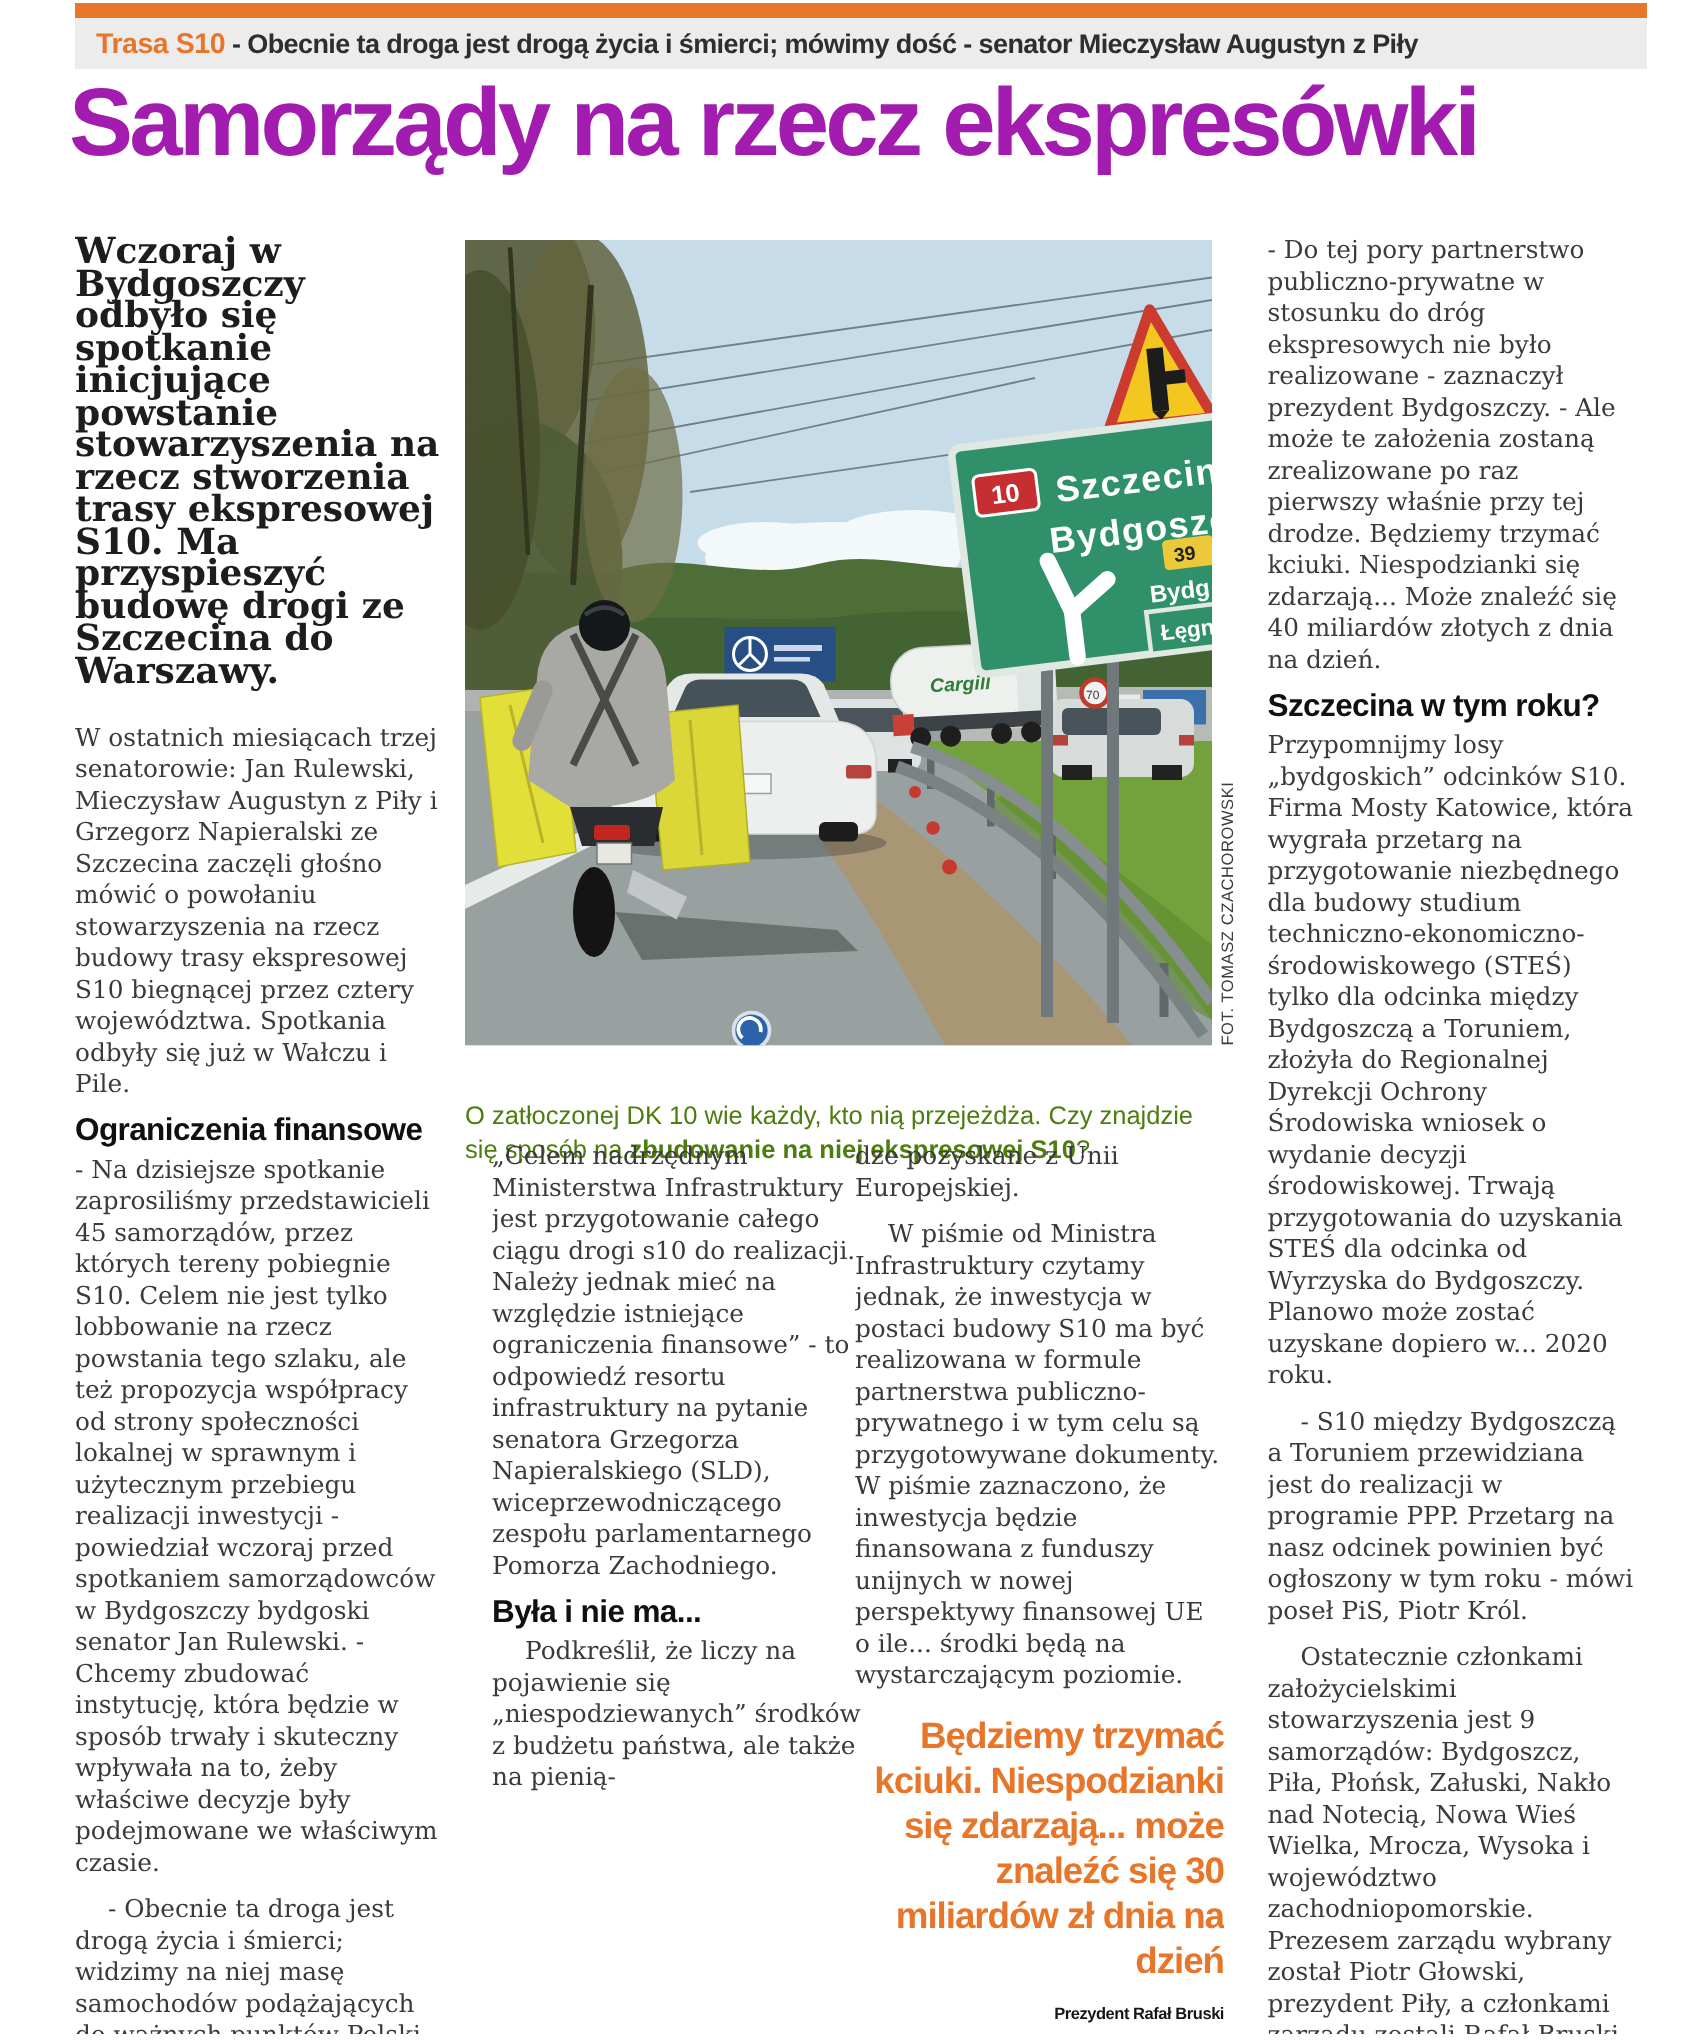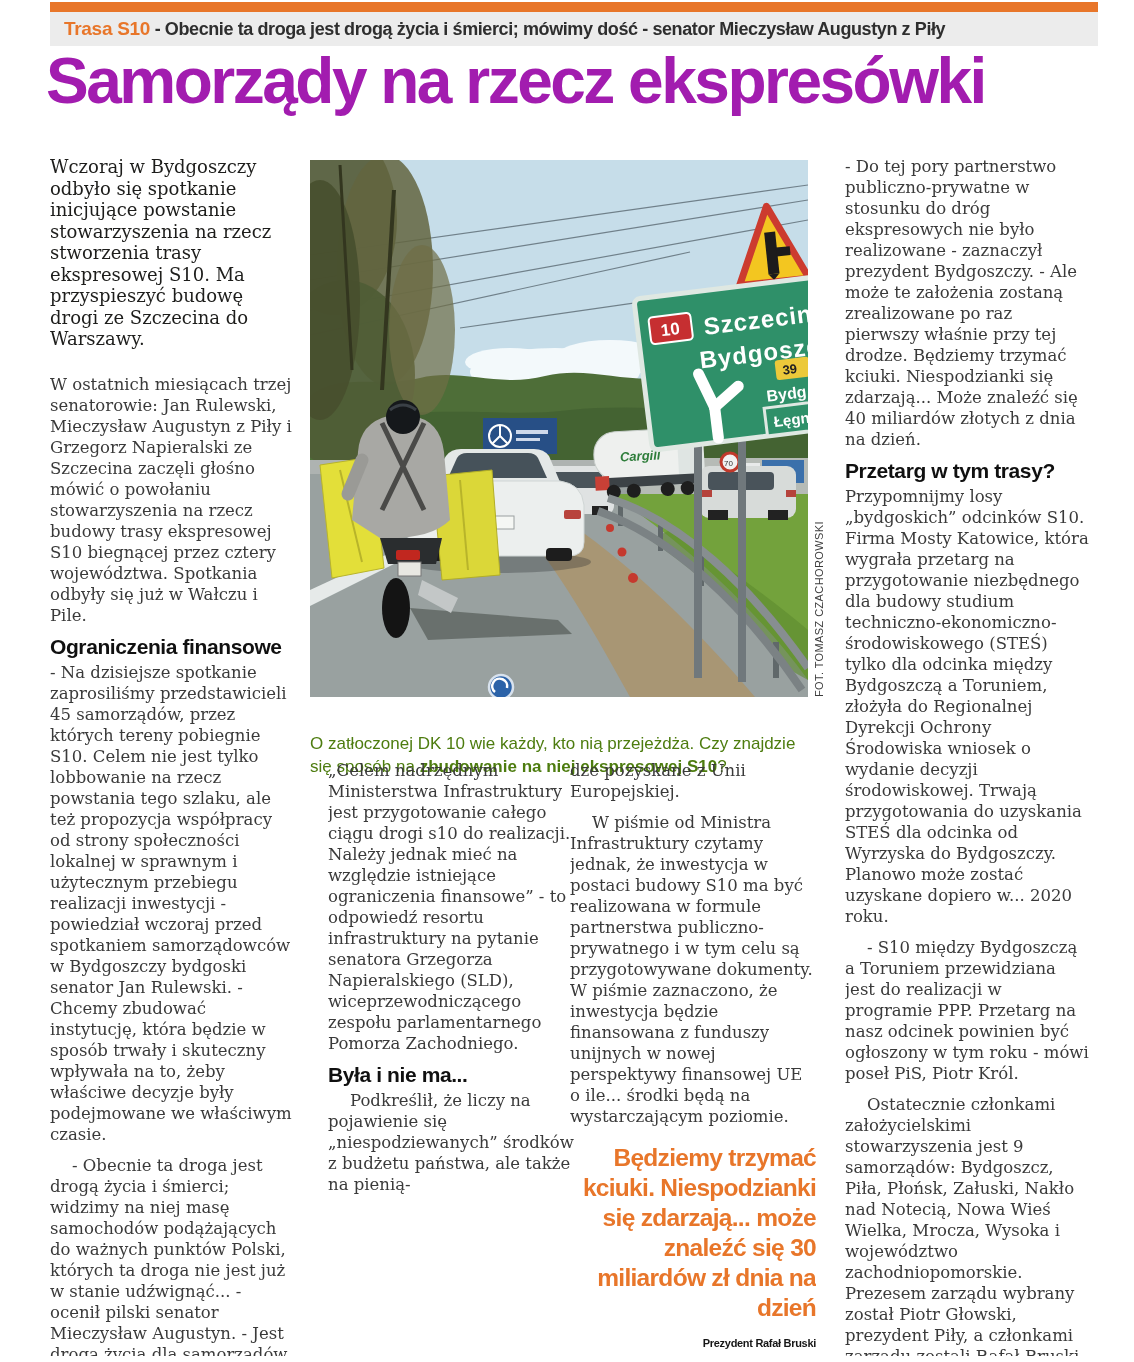--- a/index.html
+++ b/index.html
@@ -14,21 +14,21 @@
   .headline{position:absolute;left:46px;top:48px;width:1070px;margin:0;
             font-size:64px;line-height:1.04;font-weight:bold;color:#a21caf;letter-spacing:-2.5px;}
   
   .col{position:absolute;width:246px;color:#3a3a3a;
        font-family:"DejaVu Serif",serif;font-size:16.5px;line-height:21px;}
   .col p{margin:0 0 10px 0;}
   .col1{left:50px;top:156px;height:1200px;overflow:hidden;}
   .col2{left:328px;top:760px;height:596px;overflow:hidden;}
   .col3{left:570px;top:760px;height:596px;overflow:hidden;}
   .col4{left:845px;top:156px;height:1200px;overflow:hidden;}
-  .lead{font-weight:normal;font-size:18px;line-height:21.5px;color:#1d1d1b;margin:0 0 24px 0 !important;}
+  .lead{font-weight:bold;font-size:24px;line-height:21.5px;color:#1d1d1b;margin:0 0 24px 0 !important;}
   .section-h{font-family:"Liberation Sans",sans-serif;font-size:21px;font-weight:bold;
              color:#101010;margin:10px 0 5px 0;letter-spacing:-0.4px;}
   .indent{text-indent:22px;}
   
   .photo{position:absolute;left:310px;top:160px;width:498px;height:537px;overflow:hidden;background:#c6dde9;}
   .photo svg{display:block;}
   .photo-credit{position:absolute;left:811px;top:160px;width:16px;height:537px;
                 display:flex;align-items:flex-end;justify-content:center;}
   .photo-credit span{writing-mode:vertical-rl;transform:rotate(180deg);white-space:nowrap;
                      font-size:11px;color:#3c3c3c;letter-spacing:0.4px;}
@@ -256,20 +256,20 @@
   <div class="col col3">
     <p>dze pozyskane z Unii Europejskiej.</p>
     <p class="indent">W piśmie od Ministra Infrastruktury czytamy jednak, że inwestycja w postaci budowy S10 ma być realizowana w formule partnerstwa publiczno-prywatnego i w tym celu są przygotowywane dokumenty. W piśmie zaznaczono, że inwestycja będzie finansowana z funduszy unijnych w nowej perspektywy finansowej UE o ile... środki będą na wystarczającym poziomie.</p>
     <div class="pullquote">Będziemy trzymać kciuki. Niespodzianki się zdarzają... może znaleźć się 30 miliardów zł dnia na dzień</div>
     <div class="pq-attr">Prezydent Rafał Bruski</div>
 
   </div>
 
   <div class="col col4">
     <p>- Do tej pory partnerstwo publiczno-prywatne w stosunku do dróg ekspresowych nie było realizowane - zaznaczył prezydent Bydgoszczy. - Ale może te założenia zostaną zrealizowane po raz pierwszy właśnie przy tej drodze. Będziemy trzymać kciuki. Niespodzianki się zdarzają... Może znaleźć się 40 miliardów złotych z dnia na dzień.</p>
-    <h2 class="section-h">Przetarg w tym trasy?</h2>
+    <h2 class="section-h">Szczecina w tym roku?</h2>
     <p>Przypomnijmy losy „bydgoskich” odcinków S10. Firma Mosty Katowice, która wygrała przetarg na przygotowanie niezbędnego dla budowy studium techniczno-ekonomiczno-środowiskowego (STEŚ) tylko dla odcinka między Bydgoszczą a Toruniem, złożyła do Regionalnej Dyrekcji Ochrony Środowiska wniosek o wydanie decyzji środowiskowej. Trwają przygotowania do uzyskania STEŚ dla odcinka od Wyrzyska do Bydgoszczy. Planowo może zostać uzyskane dopiero w... 2020 roku.</p>
     <p class="indent">- S10 między Bydgoszczą a Toruniem przewidziana jest do realizacji w programie PPP. Przetarg na nasz odcinek powinien być ogłoszony w tym roku - mówi poseł PiS, Piotr Król.</p>
     <p class="indent">Ostatecznie członkami założycielskimi stowarzyszenia jest 9 samorządów: Bydgoszcz, Piła, Płońsk, Załuski, Nakło nad Notecią, Nowa Wieś Wielka, Mrocza, Wysoka i województwo zachodniopomorskie. Prezesem zarządu wybrany został Piotr Głowski, prezydent Piły, a członkami zarządu zostali Rafał Bruski, prezydent Bydgoszczy i Tomasz Sobieraj, wicemarszałek województwa zachodniopomorskiego. Trzyosobowy zarząd może zostać rozszerzony. ©℗</p>
 
   </div>
 
 </div>
 
 </body></html>

